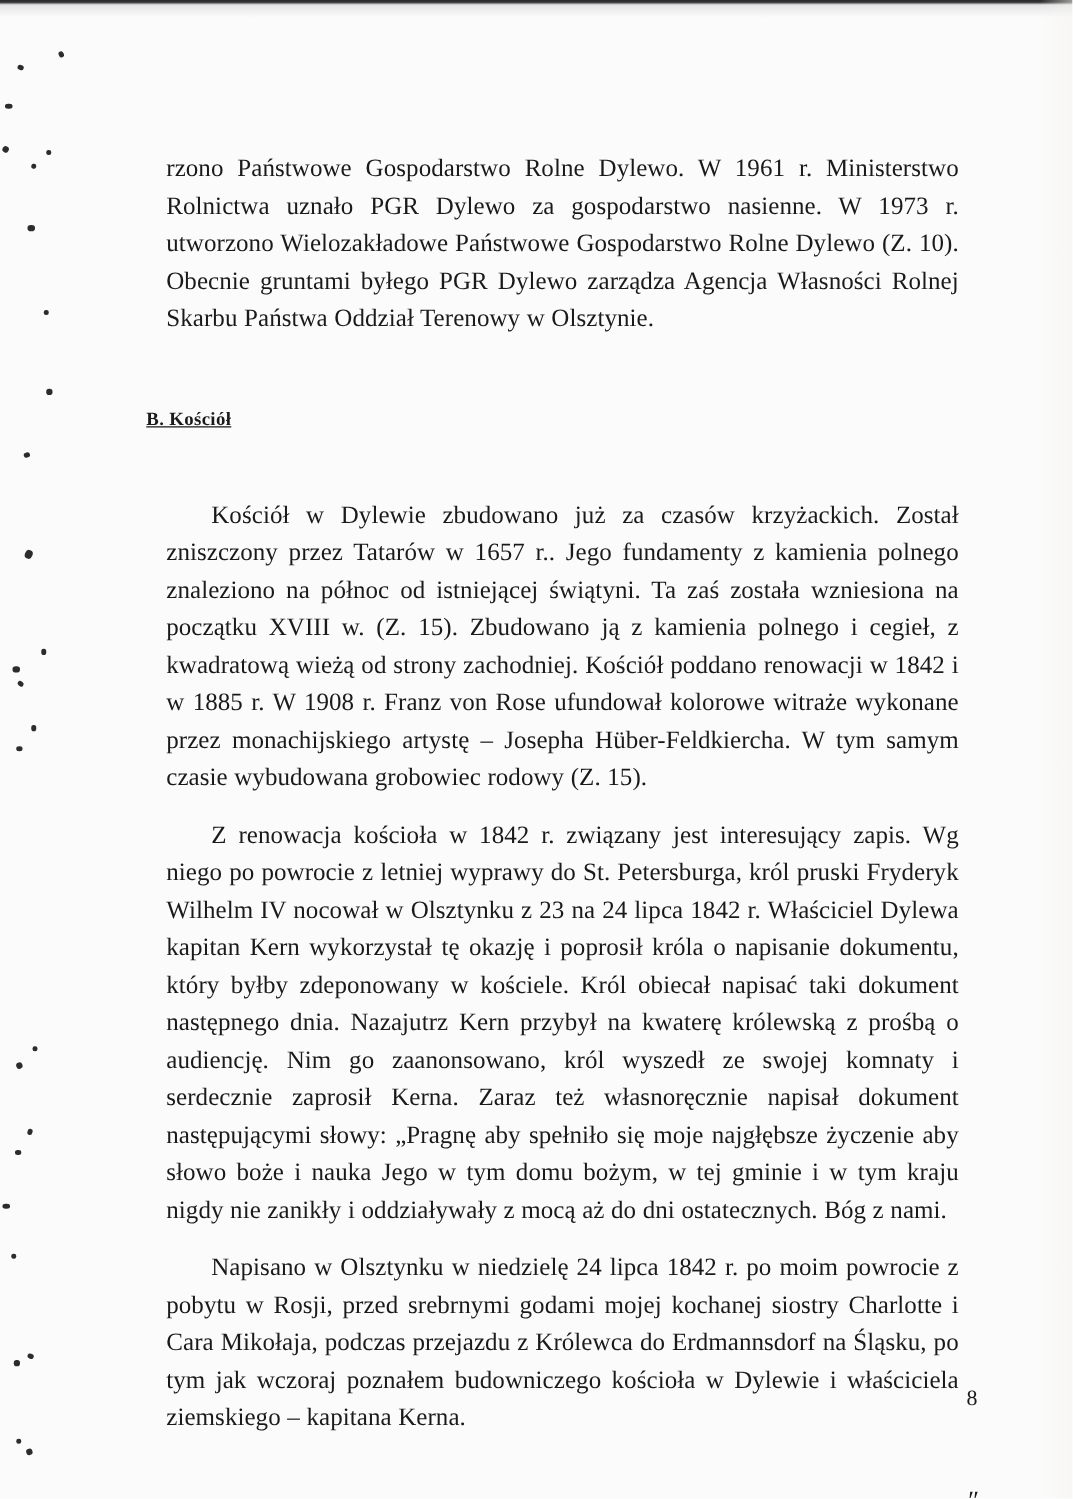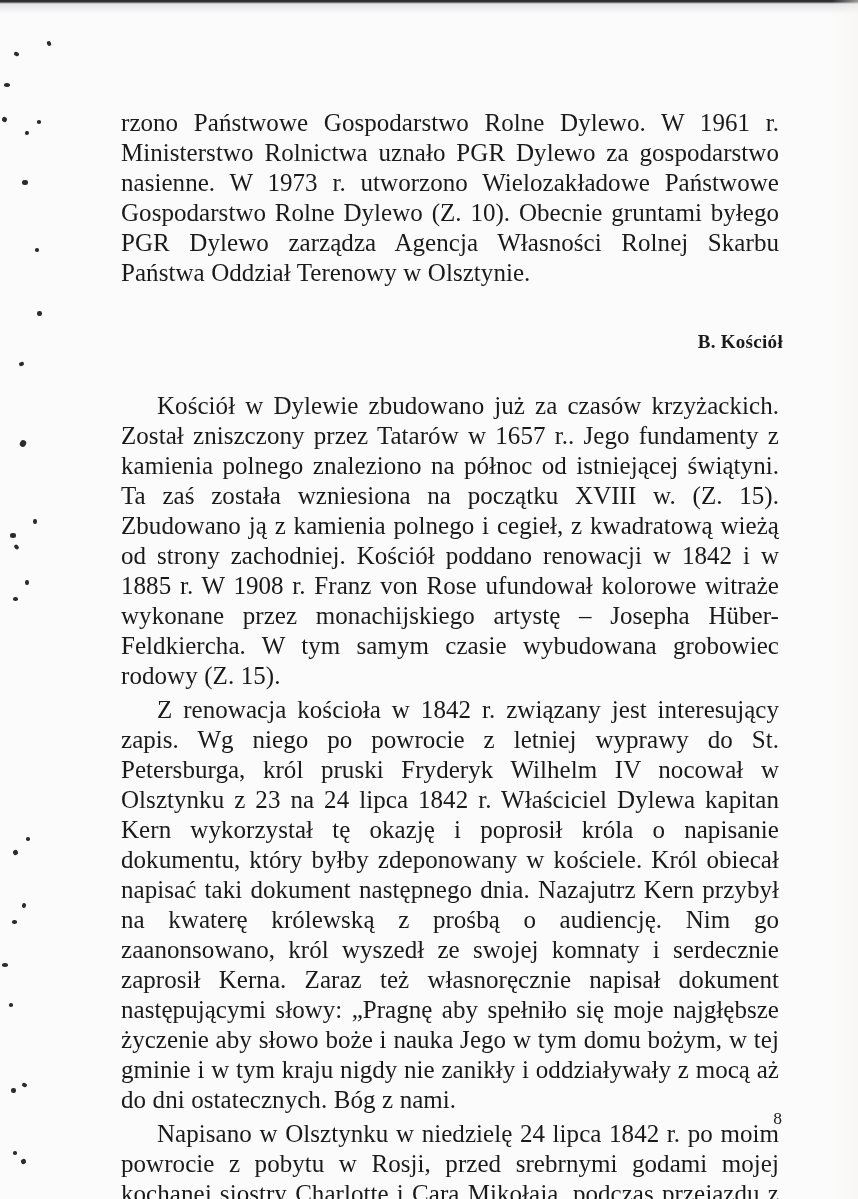--- a/index.html
+++ b/index.html
@@ -49,40 +49,41 @@
   }
 
   .text-block {
     position: absolute;
     left: 117px;
     top: 104px;
     width: 666px;
   }
 
   p.body-par {
-    margin: 4px;
-    font-size: 25px;
+    margin: 16px;
+    font-size: 20px;
     line-height: 30px;
     text-align: justify;
     text-indent: 36px;
     letter-spacing: .05px;
     word-spacing: .2px;
   }
 
   p.body-par.no-indent {
     text-indent: 0;
   }
 
   h2.section-heading {
     margin: 0;
-    font-size: 19px;
+    font-size: 15px;
     line-height: 30px;
     font-weight: bold;
-    text-align: right;
+    text-align: left;
     letter-spacing: .3px;
+    text-decoration: underline;
   }
 
   .gap-before-heading { height: 35px; }
   .gap-after-heading  { height: 30px; }
 
   .signature-line {
     margin: 0;
     font-size: 19.4px;
     line-height: 30px;
     text-align: right;

